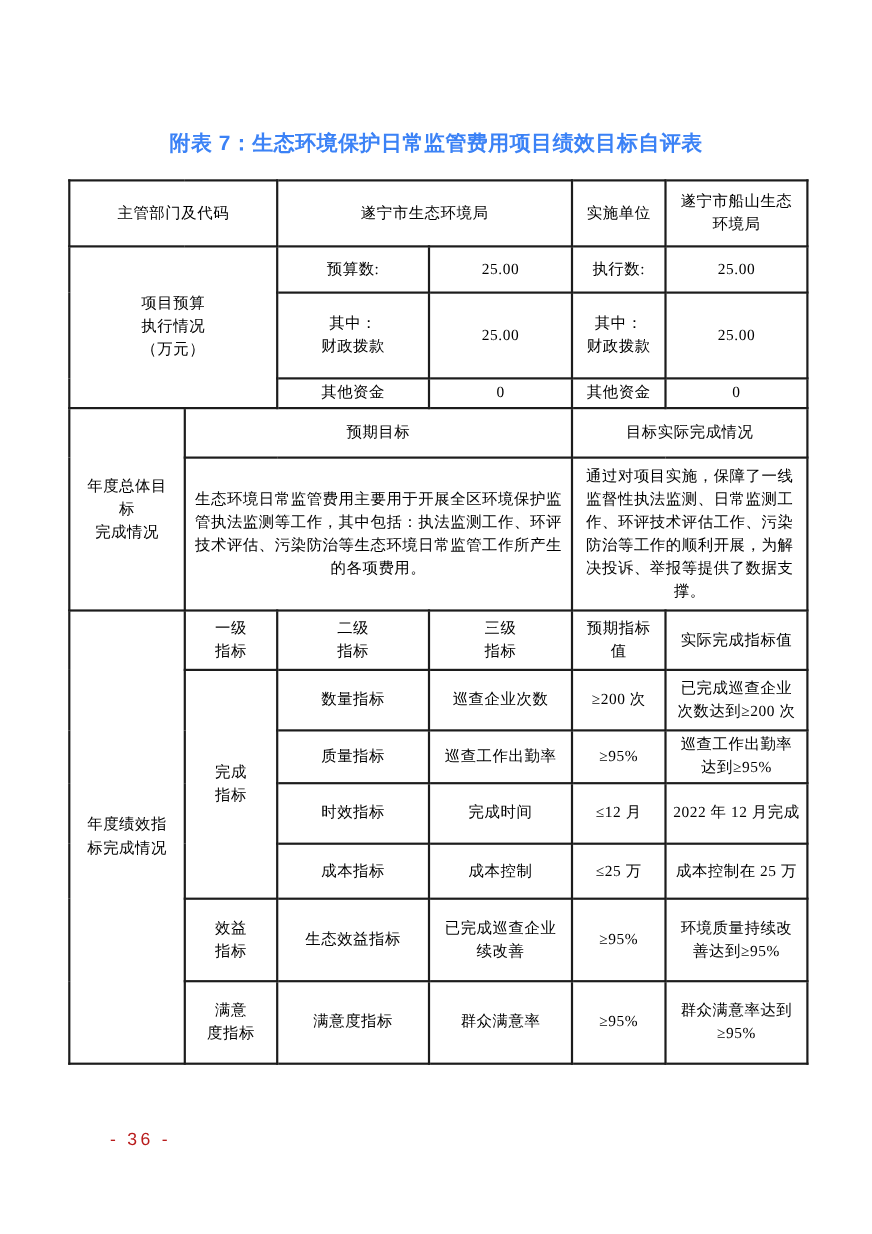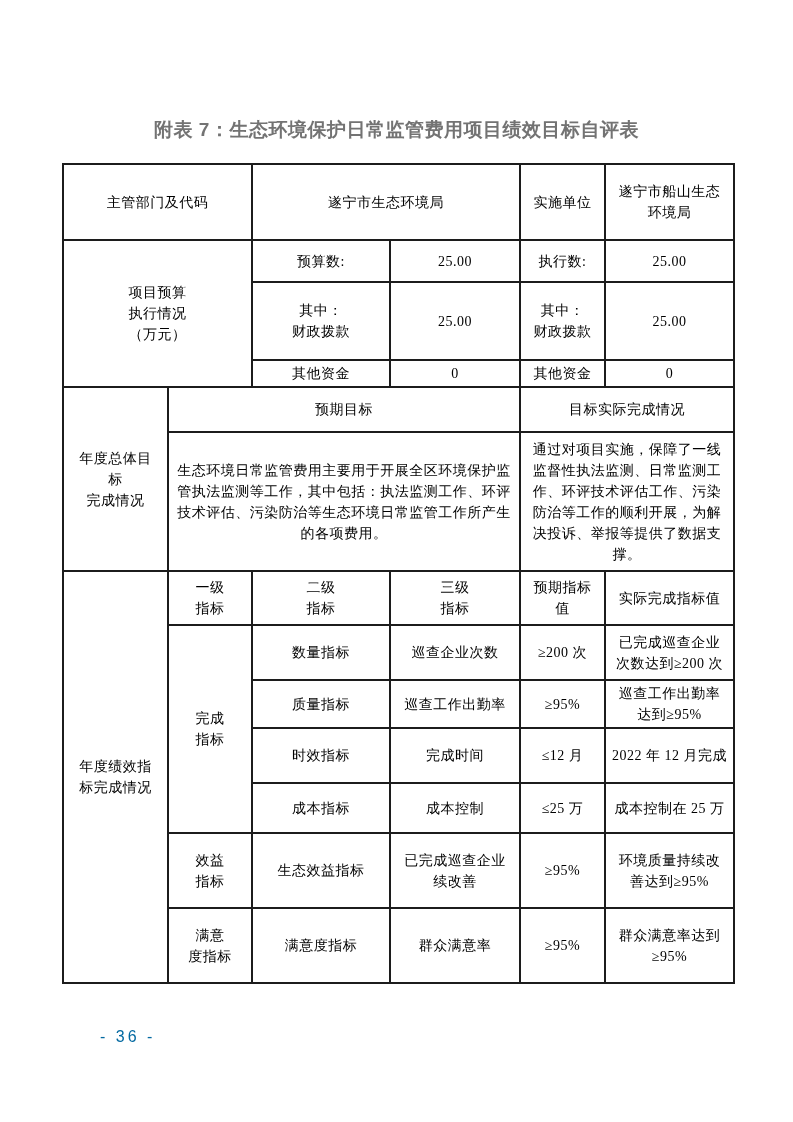--- a/index.html
+++ b/index.html
@@ -12,21 +12,21 @@
     overflow:hidden;
   }
   .doc-title{
     position:absolute;
     left:0;top:117px;width:793px;
     text-align:center;
     font-family:"Liberation Sans","DejaVu Sans",sans-serif;
     font-weight:bold;
     font-size:19px;
     letter-spacing:0.5px;
-    color:#737373;
+    color:#3b82f6;
   }
   table.eval{
     position:absolute;
     left:62px;top:163px;
     width:671px;
     border-collapse:collapse;
     table-layout:fixed;
   }
   table.eval td{
     border:2px solid #1c1c1c;
@@ -47,42 +47,42 @@
     line-height:1.6;
     font-size:13.5px;
     border-radius:15px;
   }
   .page-number{
     position:absolute;
     left:100px;top:1028px;
     font-family:"Liberation Sans","DejaVu Sans",sans-serif;
     font-size:16px;
     letter-spacing:3px;
-    color:#0369a1;
+    color:#b91c1c;
   }
 </style>
 </head>
 <body>
 
 <div class="page">
 
   <div class="doc-title">附表 7：生态环境保护日常监管费用项目绩效目标自评表</div>
 
   <table class="eval">
     <colgroup>
       <col style="width:105px">
         <col style="width:84px">
         <col style="width:138px">
       <col style="width:130px">
         <col style="width:85px">
         <col style="width:129px">
     </colgroup>
 
     <tbody>
-        <tr style="height:76px">
+        <tr style="height:60px">
       <td colspan="2">主管部门及代码</td>
       <td colspan="2" class="left">遂宁市生态环境局</td>
       <td>实施单位</td>
       <td>遂宁市船山生态
 环境局</td>
     </tr>
 
     <tr style="height:42px">
       <td colspan="2" rowspan="3">项目预算
 执行情况

